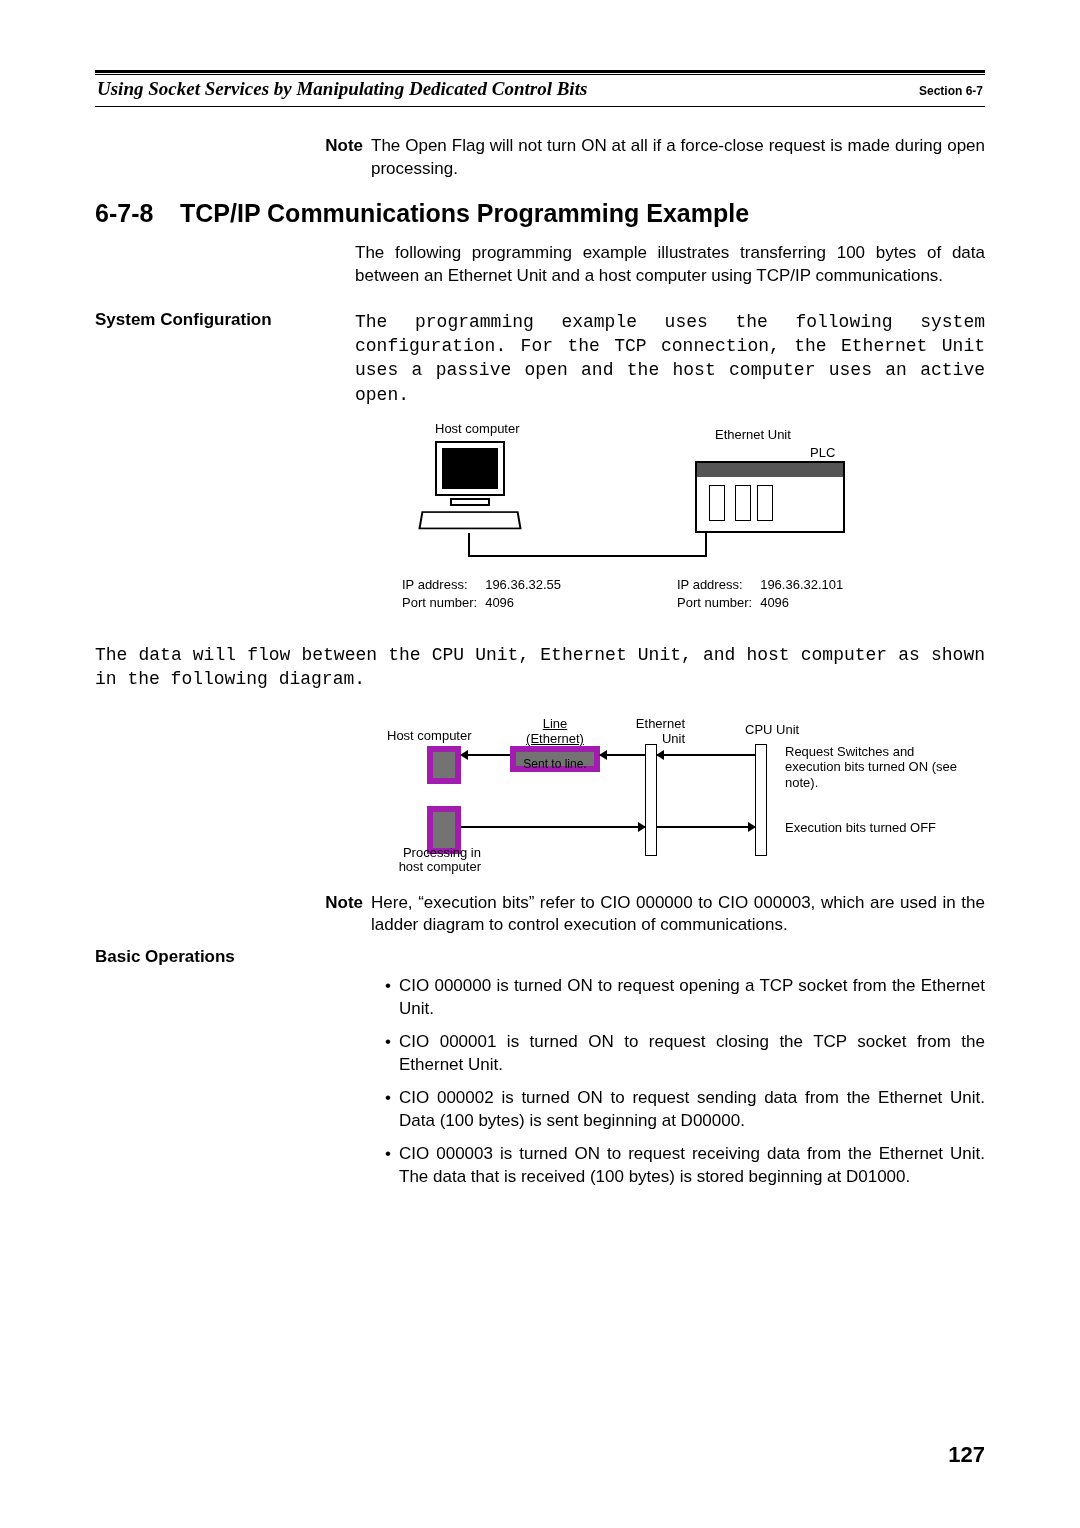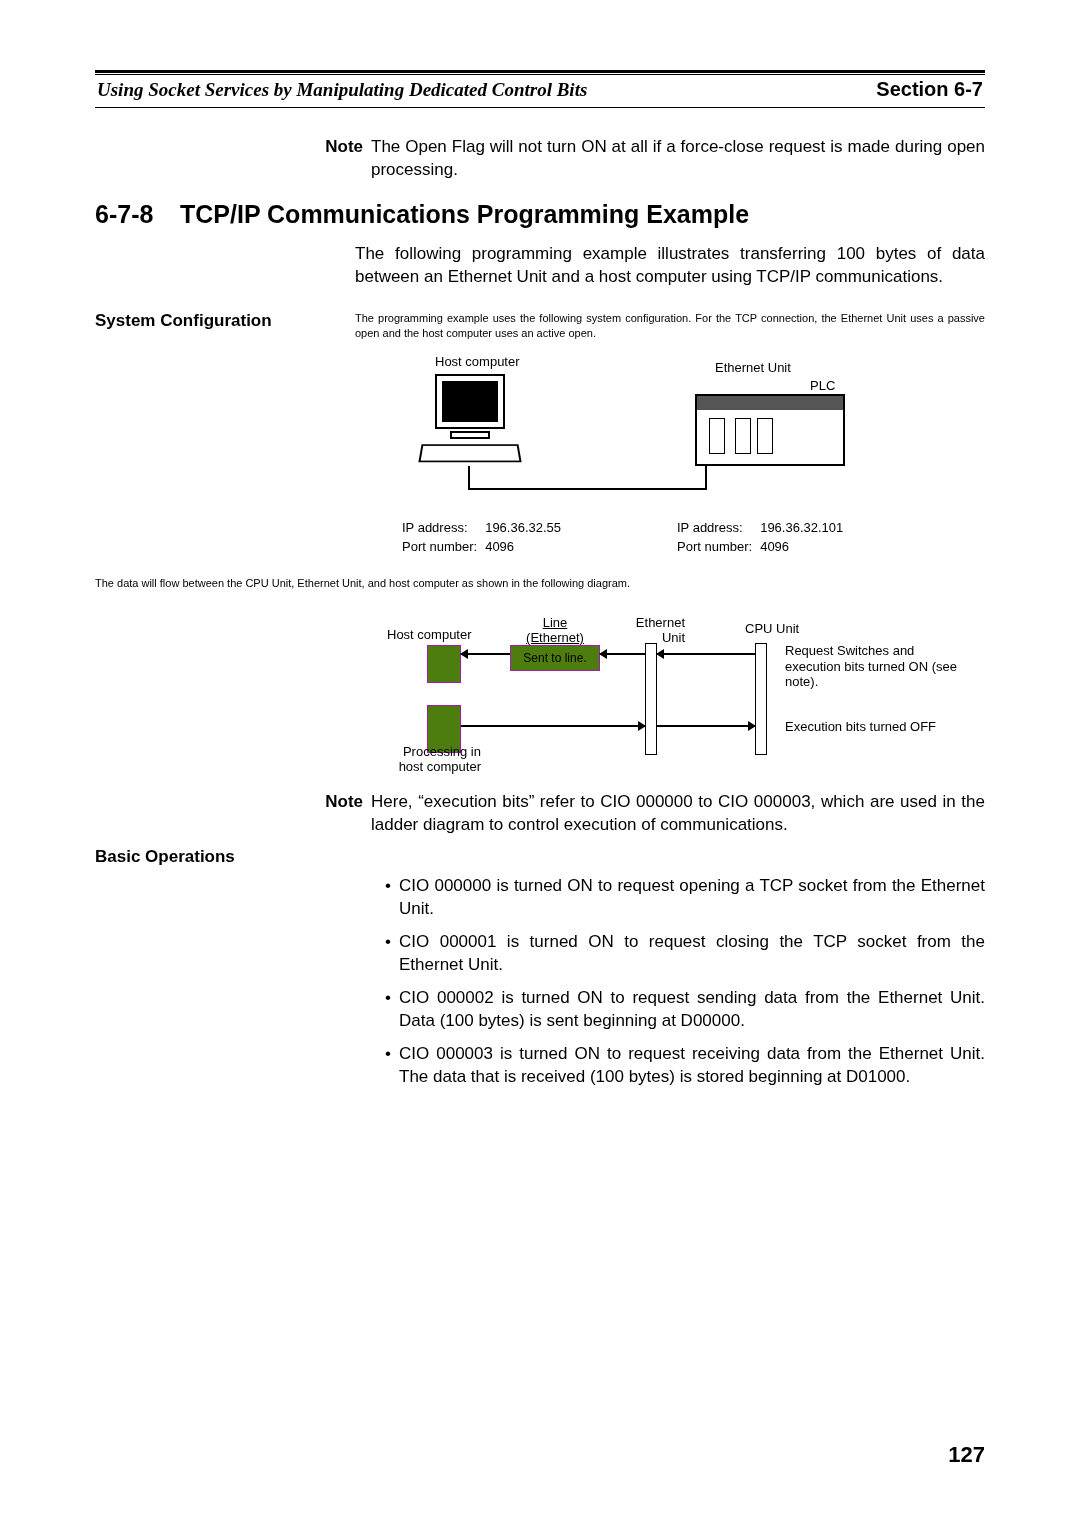--- a/index.html
+++ b/index.html
@@ -14,21 +14,21 @@
   }
   .header-rule-thick { border-top: 3px solid #000; margin-bottom: 1px; }
   .header-rule-thin { border-top: 1px solid #000; }
   .running-head {
     display: flex;
     justify-content: space-between;
     align-items: baseline;
     padding: 3px 2px 6px 2px;
   }
   .rh-left { font-style: italic; font-weight: bold; font-size: 19px; font-family: "Times New Roman", Times, serif; }
-  .rh-right { font-weight: bold; font-size: 20px; }
+  .rh-right { font-weight: bold; font-size: 12px; }
 
   .note-row {
     display: flex;
     margin: 28px 0 10px 220px;
     font-size: 17px;
     line-height: 1.35;
   }
   .note-label { font-weight: bold; width: 48px; flex-shrink: 0; text-align: right; margin-right: 8px; }
   .note-text { text-align: justify; }
 
@@ -39,21 +39,21 @@
   .body-para {
     margin-left: 260px;
     margin-top: 14px;
     font-size: 17px;
     line-height: 1.35;
     text-align: justify;
   }
 
   .side-row { display: flex; margin-top: 22px; }
   .side-head { font-weight: bold; font-size: 17px; width: 260px; flex-shrink: 0; }
-  .side-body { font-size: 11px; line-height: 1.35; text-align: justify; flex: 1; }
+  .side-body { font-size: 18px; line-height: 1.35; text-align: justify; flex: 1; font-family: Liberation Mono, monospace; }
 
   .figure { margin: 14px 0 6px 260px; position: relative; font-size: 13px; font-family: Arial, sans-serif; }
   .fig-sysconf { height: 200px; }
   .fig-sysconf .hostlabel { position: absolute; left: 80px; top: 0; }
   .fig-sysconf .unitlabel { position: absolute; left: 360px; top: 6px; }
   .fig-sysconf .plclabel  { position: absolute; left: 455px; top: 24px; }
   .monitor {
     position: absolute; left: 80px; top: 20px; width: 70px; height: 55px;
     border: 2px solid #000; background: #fff;
   }
@@ -72,33 +72,33 @@
     position:absolute; left:340px; top:40px; width:150px; height:72px;
     border:2px solid #000; background:#fff;
   }
   .plc-top { position:absolute; left:0; top:0; right:0; height:14px; background:#555; }
   .plc-slot { position:absolute; top:22px; width:16px; height:36px; border:1px solid #000; }
   .plc-slot.s1 { left:12px; } .plc-slot.s2 { left:38px; } .plc-slot.s3 { left:60px; }
   .conn-vert1 { position:absolute; left:113px; top:112px; width:2px; height:22px; background:#000; }
   .conn-vert2 { position:absolute; left:350px; top:112px; width:2px; height:22px; background:#000; }
   .conn-horz  { position:absolute; left:113px; top:134px; width:239px; height:2px; background:#000; }
   .addr {
-    position:absolute; top:164px; font-size:13px; line-height:1.25;
+    position:absolute; top:154px; font-size:13px; line-height:1.25;
   }
   .addr.a1 { left:45px; }
   .addr.a2 { left:320px; }
   .addr td.k { padding-right:6px; }
 
   .fig-dataflow { height: 180px; }
   .df-label { position:absolute; font-size:13px; }
   .df-l-host { left:32px; top:22px; }
   .df-l-line { left:160px; top:10px; text-align:center; width:80px; }
   .df-l-eth  { left:270px; top:10px; width:60px; }
   .df-l-cpu  { left:390px; top:16px; }
-  .df-box { position:absolute; border:1px solid #a21caf; background:#4d7c0f; }
+  .df-box { position:absolute; border:6px solid #a21caf; background:#737373; }
   .df-life-host { left:72px; top:40px; width:34px; height:38px; }
   .df-life-host2 { left:72px; top:100px; width:34px; height:48px; }
   .df-life-line { left:155px; top:40px; width:90px; height:26px; font-size:12px; text-align:center; padding-top:5px; }
   .df-vert-eth { position:absolute; left:290px; top:38px; width:12px; height:112px; border:1px solid #000; background:#fff; }
   .df-vert-cpu { position:absolute; left:400px; top:38px; width:12px; height:112px; border:1px solid #000; background:#fff; }
   .arrow { position:absolute; height:2px; background:#000; }
   .arrow:before {
     content:""; position:absolute; left:-1px; top:-4px;
     border-top:5px solid transparent; border-bottom:5px solid transparent; border-right:8px solid #000;
   }

